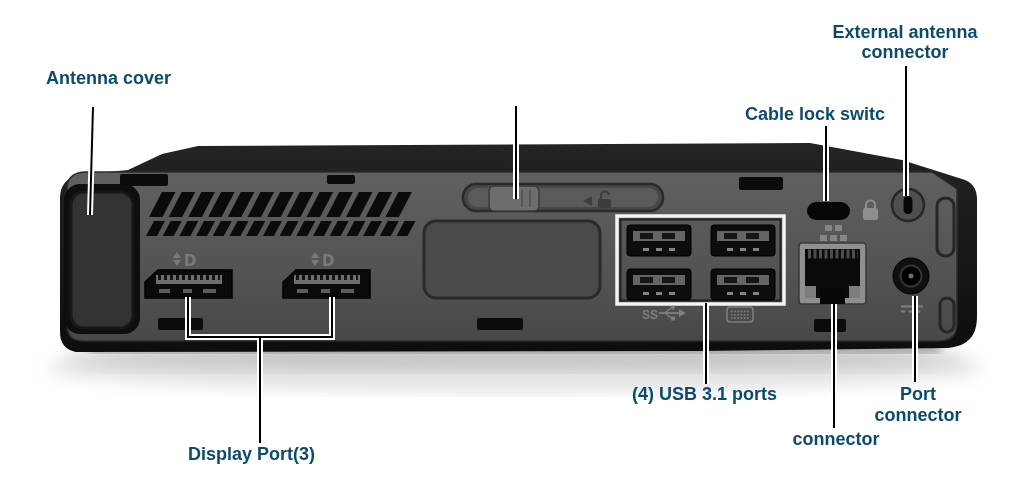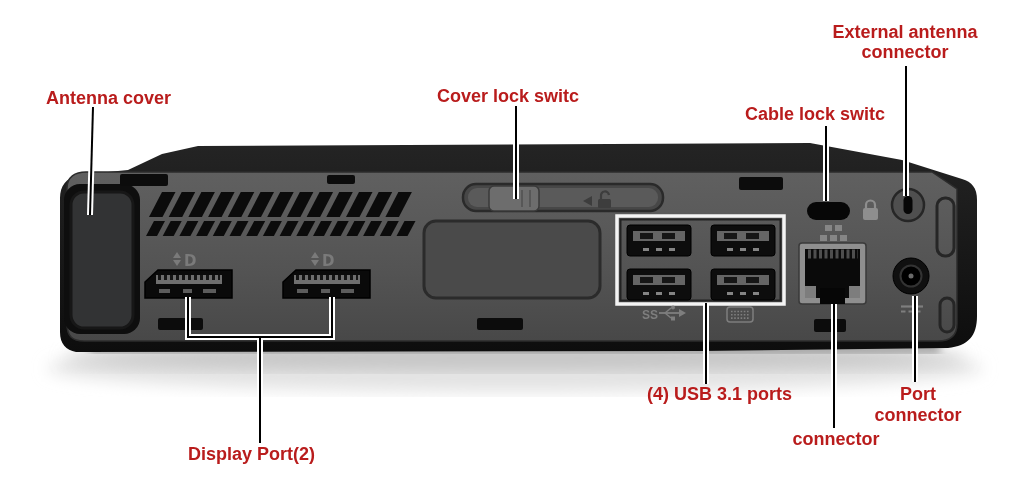--- a/index.html
+++ b/index.html
@@ -3,21 +3,21 @@
 <meta charset="utf-8">
 <style>
   html,body{margin:0;padding:0;background:#fff;}
   .stage{
     position:relative;width:1024px;height:494px;background:#fff;overflow:hidden;
     font-family:"Liberation Sans",sans-serif;
   }
   .stage svg{position:absolute;left:0;top:0;}
   .lbl{
     position:absolute;font-weight:700;font-size:18px;line-height:21px;
-    color:#b91c1c;white-space:nowrap;letter-spacing:0px;
+    color:#0c4a6e;white-space:nowrap;letter-spacing:0px;
   }
   .lbl.center{text-align:center;white-space:normal;}
 </style>
 </head>
 <body>
 
 <div class="stage">
 
   <svg width="1024" height="494" viewBox="0 0 1024 494">
     <defs>
@@ -239,37 +239,36 @@
       <path d="M826,126 L826,201"></path>
       <path d="M906,66 L906,196"></path>
       <path d="M706,303 L706,384"></path>
       <path d="M834,304 L834,428"></path>
       <path d="M915,296 L915,382"></path>
       <path d="M188,297 L188,337 L332,337 L332,297"></path>
       <path d="M260,337 L260,443"></path>
     </g>
   </svg>
 
-  <div class="lbl" style="left:46px;top:88px;">Antenna cover</div>
-
-  <div class="lbl" style="left:437px;top:86px;">Cover lock switc</div>
+  <div class="lbl" style="left:46px;top:68px;">Antenna cover</div>
+
 
   <div class="lbl" style="left:745px;top:104px;">Cable lock switc</div>
 
   <div class="lbl center" style="left:805px;top:22px;width:200px;line-height:20px;">
     <div>External antenna</div>
     <div>connector</div>
   </div>
 
-  <div class="lbl" style="left:647px;top:384px;">(4) USB 3.1 ports</div>
+  <div class="lbl" style="left:632px;top:384px;">(4) USB 3.1 ports</div>
 
   <div class="lbl center" style="left:776px;top:429px;width:120px;line-height:20px;">
     <div>connector</div>
   </div>
 
   <div class="lbl center" style="left:858px;top:384px;width:120px;line-height:21px;">
     <div>Port</div>
     <div>connector</div>
   </div>
 
-  <div class="lbl" style="left:188px;top:444px;">Display Port(2)</div>
+  <div class="lbl" style="left:188px;top:444px;">Display Port(3)</div>
 
 </div>
 
 </body></html>

